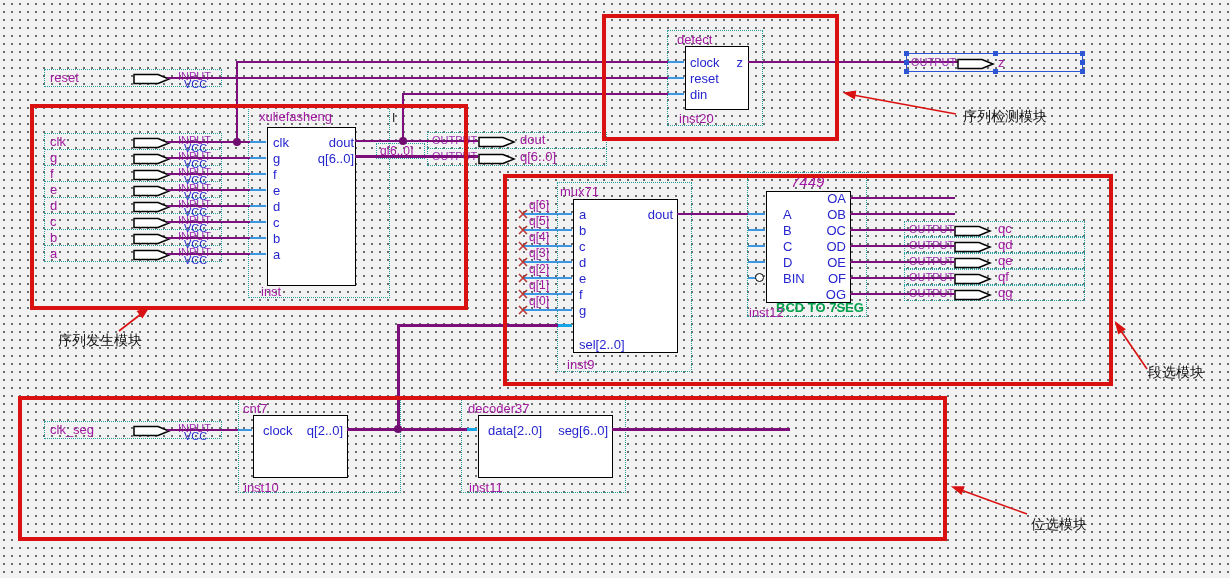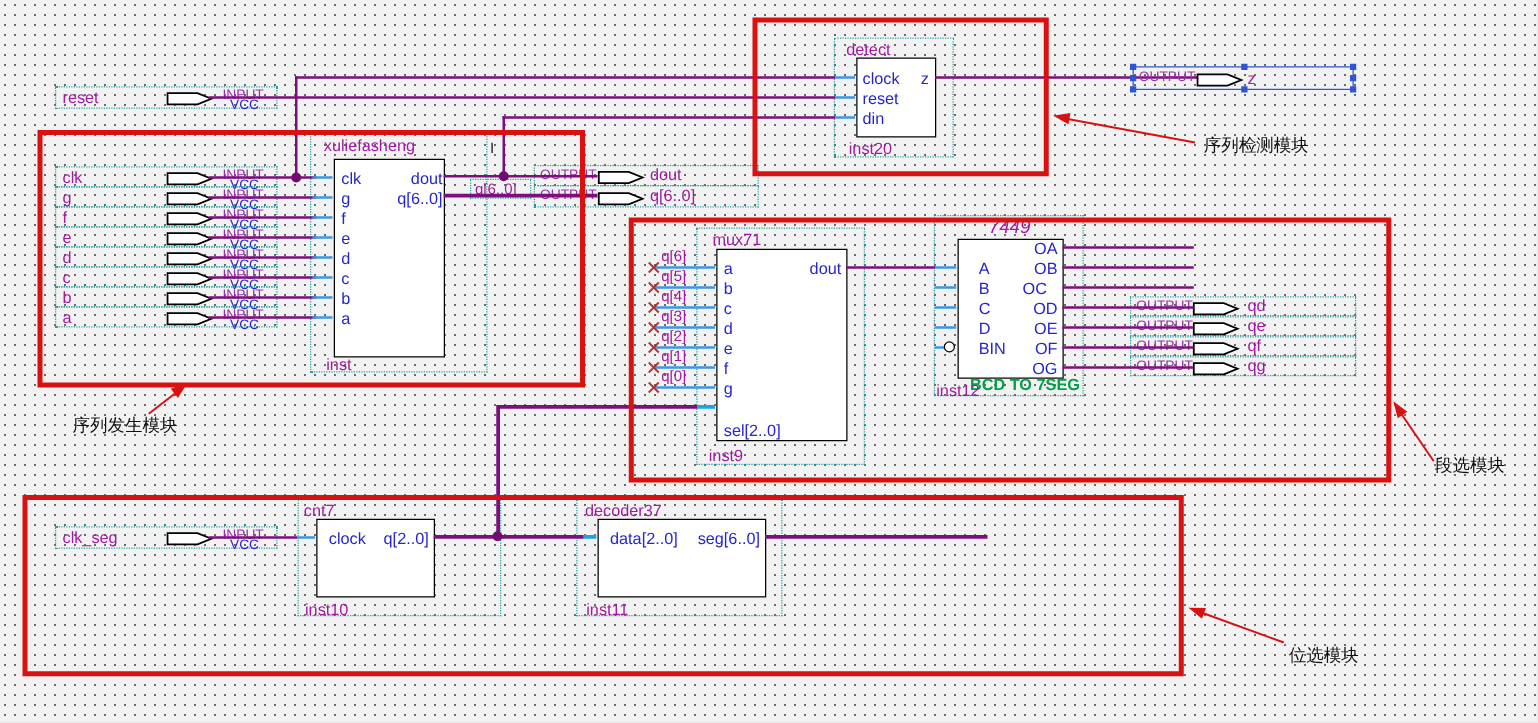--- a/index.html
+++ b/index.html
@@ -126,21 +126,21 @@
     <span class="t mag" style="left:9px;top:2px">detect</span>
     <div class="rect" style="left:17px;top:15px;width:64px;height:64px"></div>
     <span class="t blue" style="left:22px;top:25px">clock</span>
     <span class="t blue" style="left:22px;top:41px">reset</span>
     <span class="t blue" style="left:22px;top:57px">din</span>
     <span class="t blue" style="left:50px;top:25px;width:25px;text-align:right">z</span>
     <span class="t mag" style="left:11px;top:81px">inst20</span>
   </div>
 
   <div class="sym" style="left:557px;top:182px;width:135px;height:190px">
-    <span class="t mag" style="left:12px;top:2px">mux71</span>
+    <span class="t mag" style="left:2px;top:2px">mux71</span>
     <div class="rect" style="left:15px;top:16px;width:105px;height:154px"></div>
     <span class="t blue" style="left:21px;top:25px">a</span>
     <span class="t blue" style="left:21px;top:41px">b</span>
     <span class="t blue" style="left:21px;top:57px">c</span>
     <span class="t blue" style="left:21px;top:73px">d</span>
     <span class="t blue" style="left:21px;top:89px">e</span>
     <span class="t blue" style="left:21px;top:105px">f</span>
     <span class="t blue" style="left:21px;top:121px">g</span>
     <span class="t blue" style="left:21px;top:155px">sel[2..0]</span>
     <span class="t blue" style="left:60px;top:25px;width:55px;text-align:right">dout</span>
@@ -150,21 +150,21 @@
   <div class="sym" style="left:747px;top:172px;width:120px;height:145px">
     <span class="t mag ital" style="left:43px;top:1px">7449</span>
     <div class="rect" style="left:18px;top:18px;width:85px;height:112px"></div>
     <span class="t blue" style="left:35px;top:35px">A</span>
     <span class="t blue" style="left:35px;top:51px">B</span>
     <span class="t blue" style="left:35px;top:67px">C</span>
     <span class="t blue" style="left:35px;top:83px">D</span>
     <span class="t blue" style="left:35px;top:99px">BIN</span>
     <span class="t blue" style="left:70px;top:19px;width:28px;text-align:right">OA</span>
     <span class="t blue" style="left:70px;top:35px;width:28px;text-align:right">OB</span>
-    <span class="t blue" style="left:70px;top:51px;width:28px;">OC</span>
+    <span class="t blue" style="left:70px;top:51px;width:28px;text-align:right">OC</span>
     <span class="t blue" style="left:70px;top:67px;width:28px;text-align:right">OD</span>
     <span class="t blue" style="left:70px;top:83px;width:28px;text-align:right">OE</span>
     <span class="t blue" style="left:70px;top:99px;width:28px;text-align:right">OF</span>
     <span class="t blue" style="left:70px;top:115px;width:28px;text-align:right">OG</span>
     <span class="t green" style="left:28px;top:128px">BCD TO 7SEG</span>
     <span class="t mag" style="left:1px;top:133px">inst12</span>
   </div>
 
   <div class="sym" style="left:238px;top:399px;width:163px;height:94px">
     <span class="t mag" style="left:4px;top:2px">cnt7</span>
@@ -271,20 +271,27 @@
     <span class="lbl" style="left:92px;top:0">dout</span>
   </div>
   <div class="pin" style="left:427px;top:148px;width:180px;height:18px">
     <span class="ptxt" style="left:4px;top:1px">OUTPUT</span>
     <span class="parrow" style="left:50px;top:4px"><svg width="38" height="12" viewBox="0 0 38 12">
           <path d="M1 1.5 H25 L36 6 L25 10.5 H1 Z" fill="#fff" stroke="#000" stroke-width="1.5"></path>
         </svg></span>
     <span class="lbl" style="left:92px;top:1px">q[6..0]</span>
   </div>
 
+  <div class="pin" style="left:904px;top:221px;width:181px;height:16px">
+    <span class="ptxt" style="left:4px;top:1px">OUTPUT</span>
+    <span class="parrow" style="left:49px;top:3px"><svg width="38" height="12" viewBox="0 0 38 12">
+          <path d="M1 1.5 H25 L36 6 L25 10.5 H1 Z" fill="#fff" stroke="#000" stroke-width="1.5"></path>
+        </svg></span>
+    <span class="lbl" style="left:93px;top:0">qc</span>
+  </div>
   <div class="pin" style="left:904px;top:237px;width:181px;height:16px">
     <span class="ptxt" style="left:4px;top:1px">OUTPUT</span>
     <span class="parrow" style="left:49px;top:3px"><svg width="38" height="12" viewBox="0 0 38 12">
           <path d="M1 1.5 H25 L36 6 L25 10.5 H1 Z" fill="#fff" stroke="#000" stroke-width="1.5"></path>
         </svg></span>
     <span class="lbl" style="left:93px;top:0">qd</span>
   </div>
   <div class="pin" style="left:904px;top:253px;width:181px;height:16px">
     <span class="ptxt" style="left:4px;top:1px">OUTPUT</span>
     <span class="parrow" style="left:49px;top:3px"><svg width="38" height="12" viewBox="0 0 38 12">

